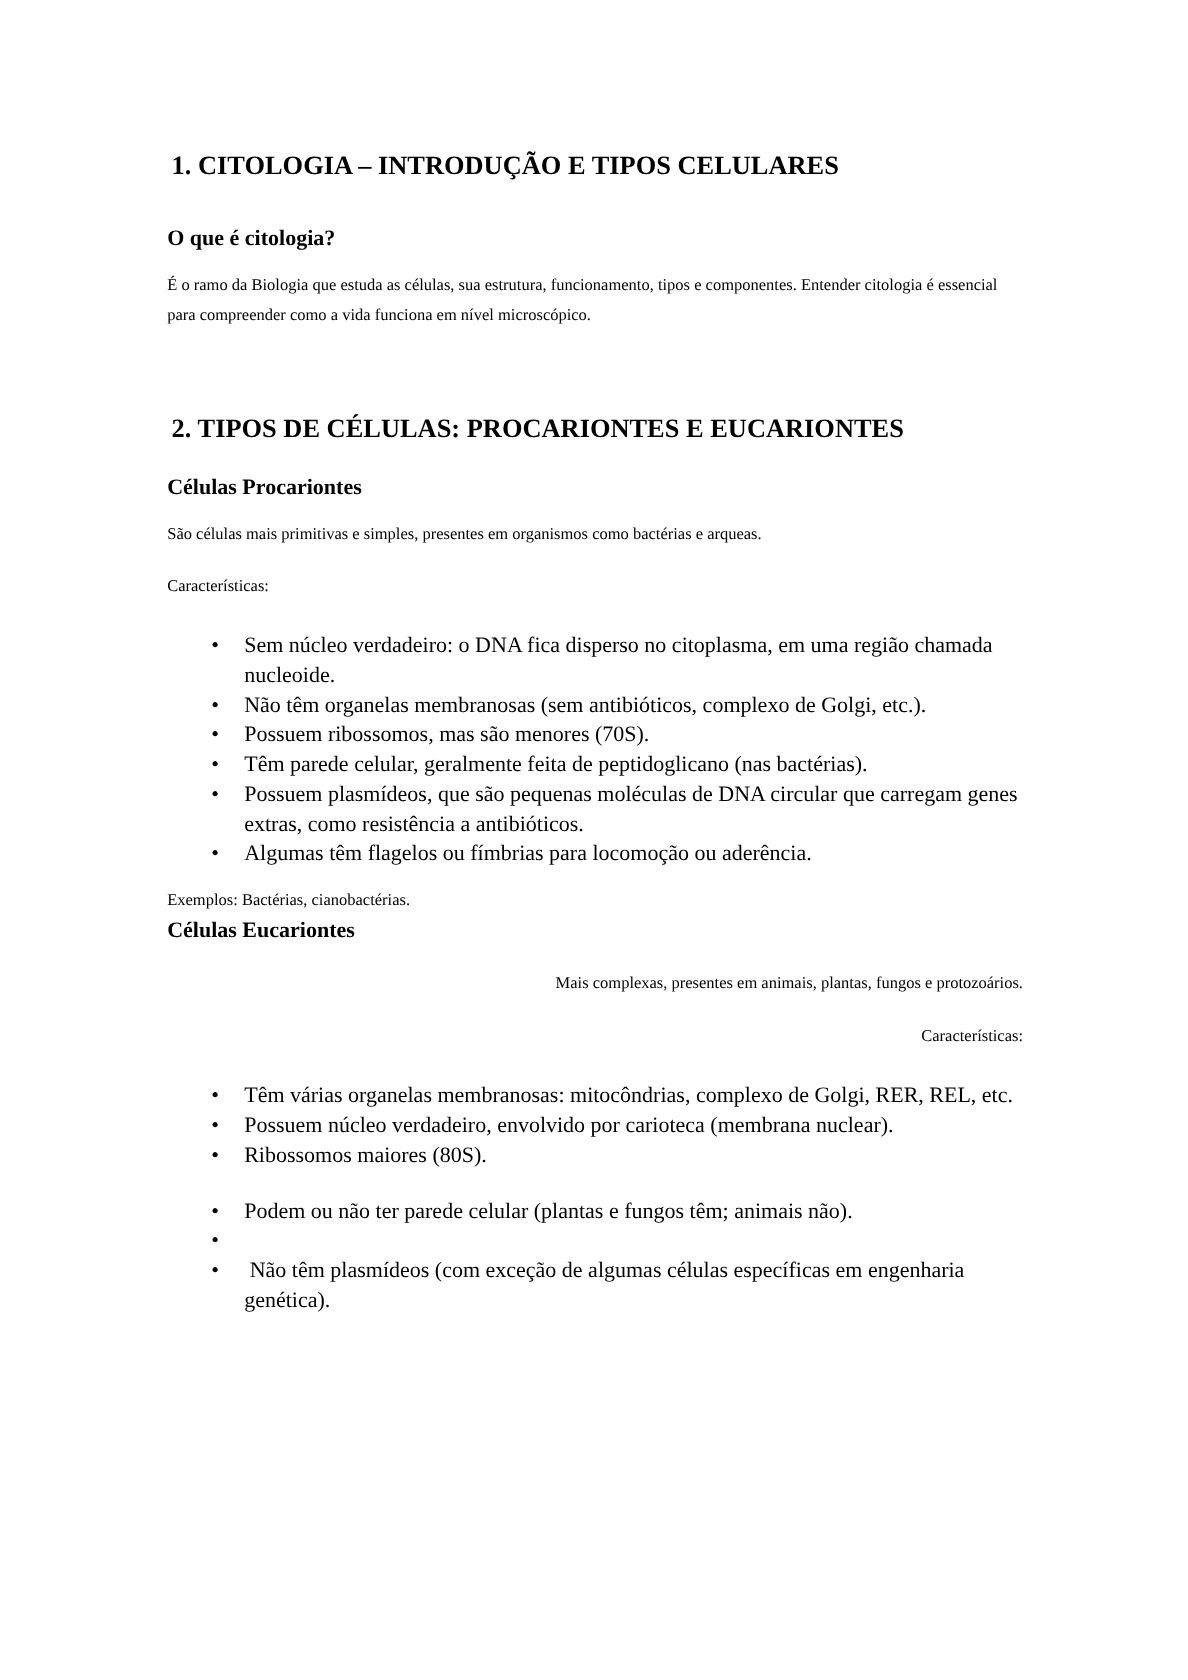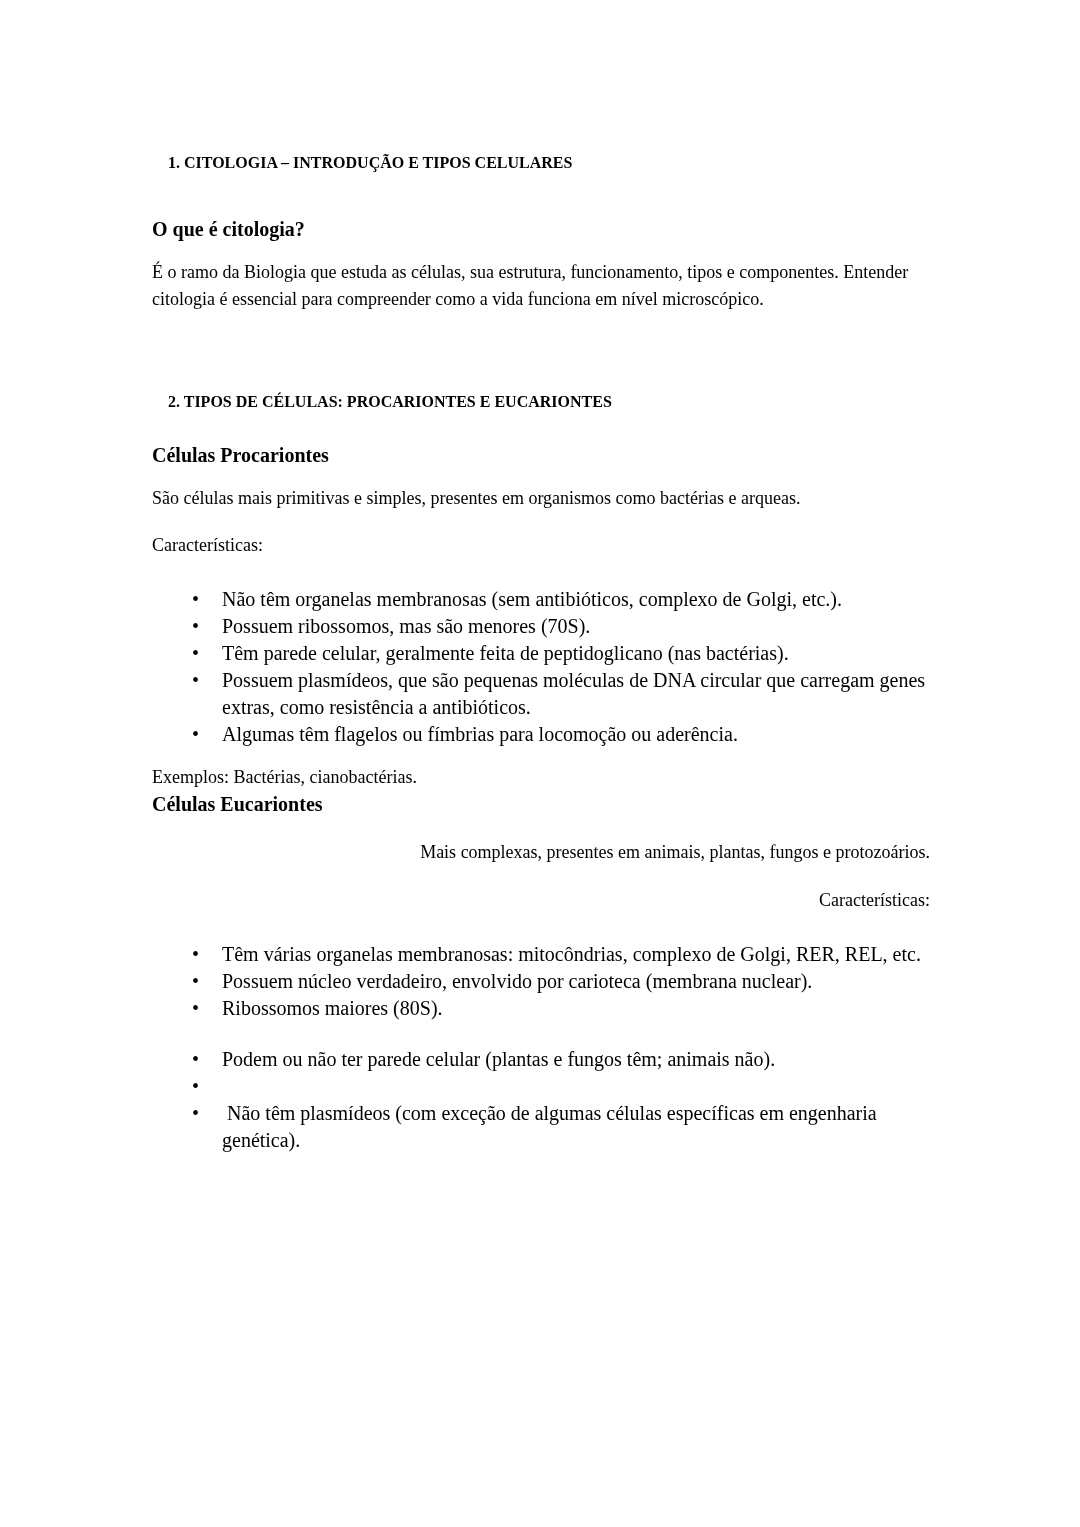--- a/index.html
+++ b/index.html
@@ -14,38 +14,38 @@
     color: #000000;
     overflow: hidden;
   }
   .page {
     box-sizing: border-box;
     width: 1080px;
     height: 1527px;
     padding: 132px 150px 0 152px;
   }
   .doc-h1 {
-    font-size: 16px;
+    font-size: 24px;
     font-weight: bold;
     line-height: 30px;
-    margin: 16px;
+    margin: 4px;
     white-space: pre-wrap;
   }
   .doc-h1.mt-section {
     margin-top: 74px;
   }
   .doc-h3 {
     font-size: 20px;
     font-weight: bold;
     line-height: 27px;
     margin: 0;
     white-space: pre-wrap;
   }
   .doc-p {
-    font-size: 18px;
+    font-size: 15px;
     line-height: 27px;
     margin: 0;
     white-space: pre-wrap;
   }
   .mt-30 { margin-top: 38px; }
   .mt-25 { margin-top: 25px; }
   .mt-22 { }
   .mt-21 { margin-top: 21px; text-align: right; }
   .mt-20 { margin-top: 20px; }
   .mt-16 { margin-top: 16px; }
@@ -87,20 +87,21 @@
 
   <h1 class="doc-h1 mt-section">2. TIPOS DE CÉLULAS: PROCARIONTES E EUCARIONTES</h1>
 
   <h3 class="doc-h3 mt-25">Células Procariontes</h3>
 
   <p class="doc-p mt-16">São células mais primitivas e simples, presentes em organismos como bactérias e arqueas.</p>
 
   <p class="doc-p mt-20">Características:</p>
 
   <ul class="doc-list">
+    <li>Sem núcleo verdadeiro: o DNA fica disperso no citoplasma, em uma região chamada nucleoide.</li>
     <li>Não têm organelas membranosas (sem antibióticos, complexo de Golgi, etc.).</li>
     <li>Possuem ribossomos, mas são menores (70S).</li>
     <li>Têm parede celular, geralmente feita de peptidoglicano (nas bactérias).</li>
     <li>Possuem plasmídeos, que são pequenas moléculas de DNA circular que carregam genes extras, como resistência a antibióticos.</li>
     <li>Algumas têm flagelos ou fímbrias para locomoção ou aderência.</li>
   </ul>
 
   <p class="doc-p mt-16">Exemplos: Bactérias, cianobactérias.</p>
 
   <h3 class="doc-h3 mt-22">Células Eucariontes</h3>

